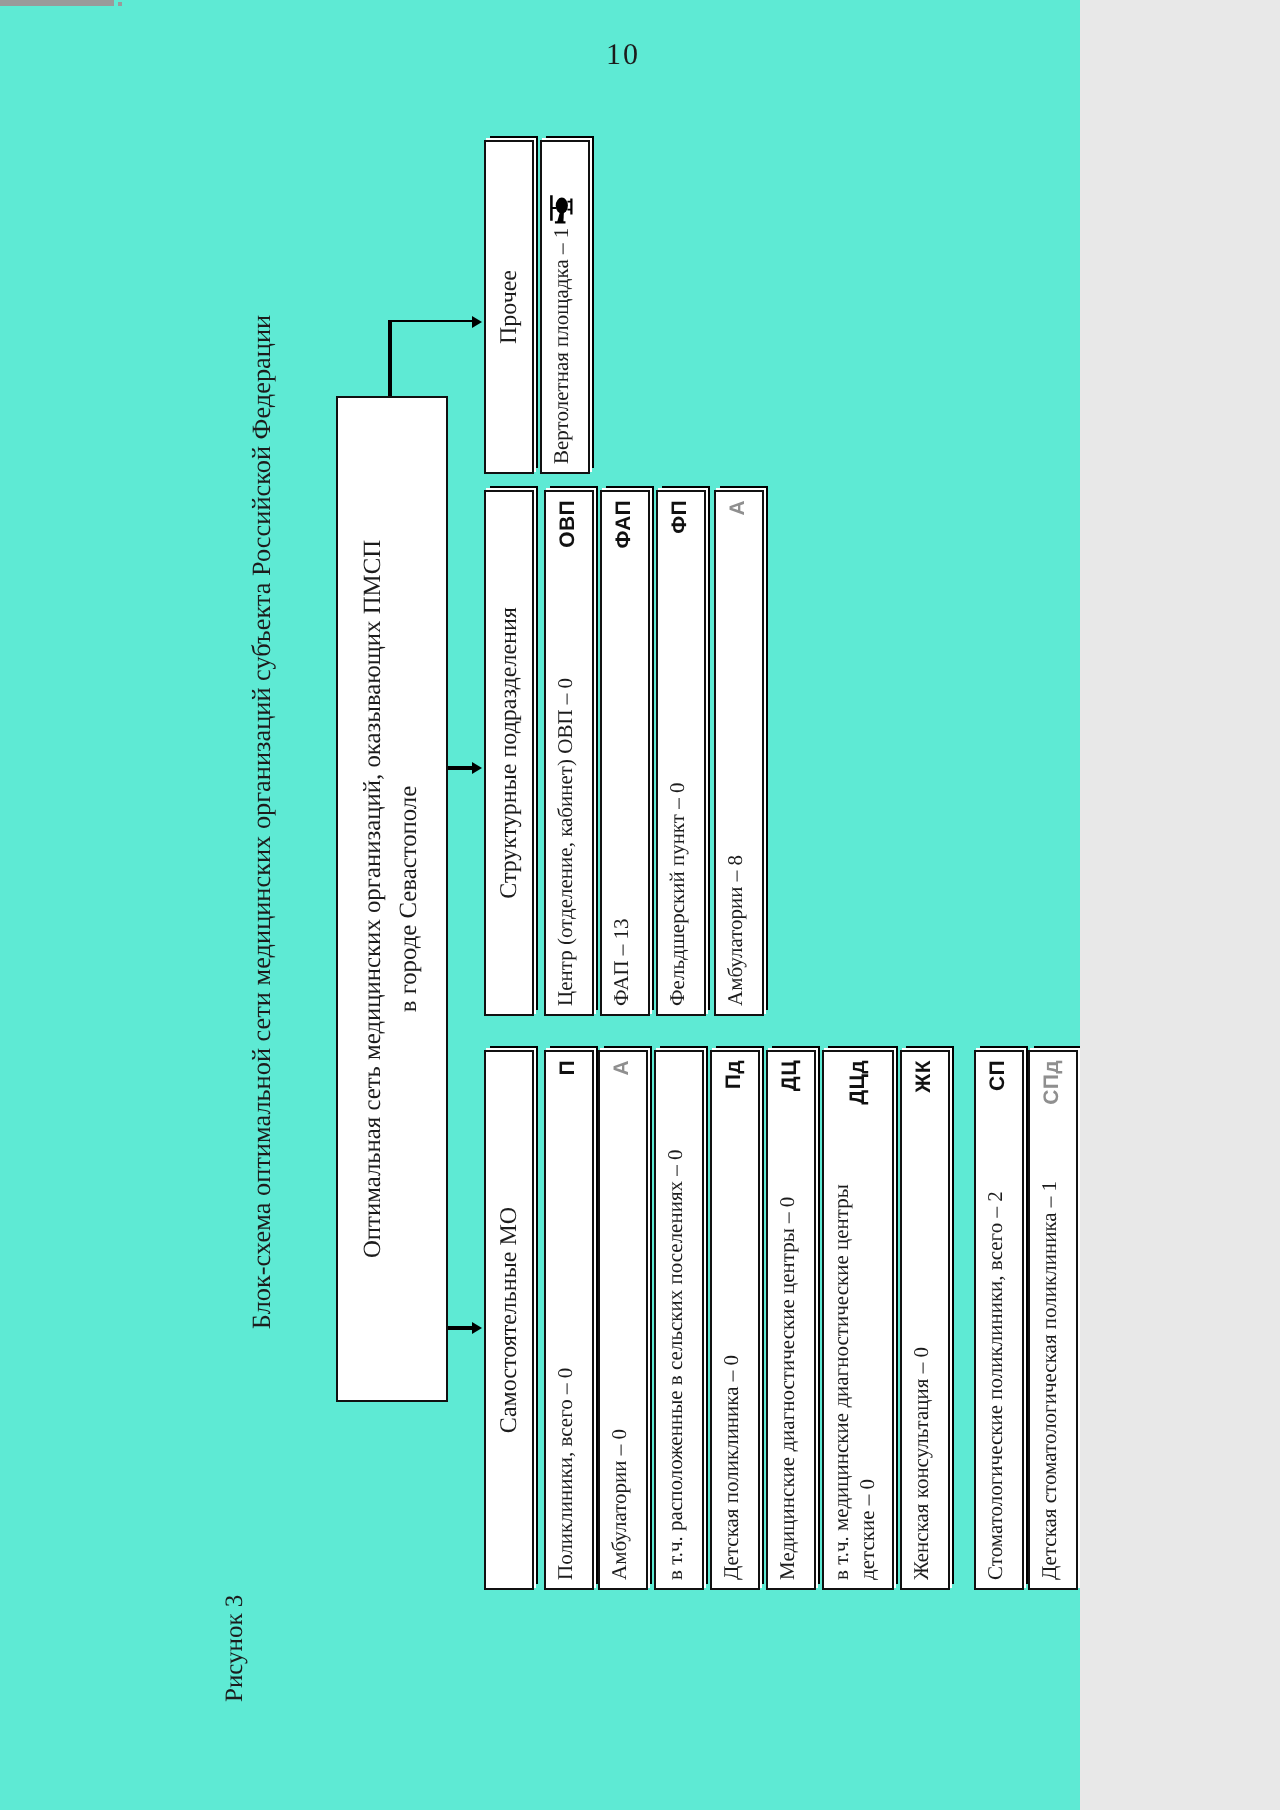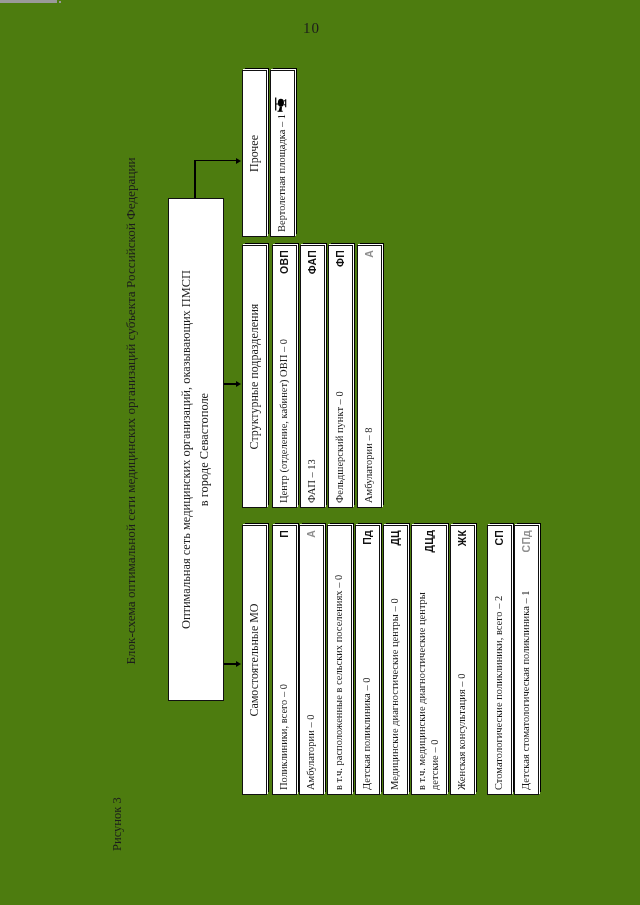--- a/index.html
+++ b/index.html
@@ -1,17 +1,17 @@
 <!DOCTYPE html>
 <html><head>
 <meta charset="utf-8">
 <style>
   html,body{margin:0;padding:0;background:#e8e8e8;}
   .page{
-    position:relative; width:640px; height:905px; background:#4d7c0f;
+    position:relative; width:540px; height:905px; background:#5eead4;
     overflow:hidden; font-family:"Liberation Serif", serif; color:#1c1c1c;
   }
   .scan-bar{position:absolute; left:0; top:0; width:57px; height:3px; background:#9a9a9a;}
   .scan-dot{position:absolute; left:59px; top:1px; width:2px; height:2px; background:#9a9a9a;}
   .page-number{position:absolute; left:303px; top:20px; font-size:15px; letter-spacing:1px;}
 
   
   .fig{
     position:absolute; left:110px; top:845px; width:775px; height:445px;
     transform:rotate(-90deg); transform-origin:0 0;

